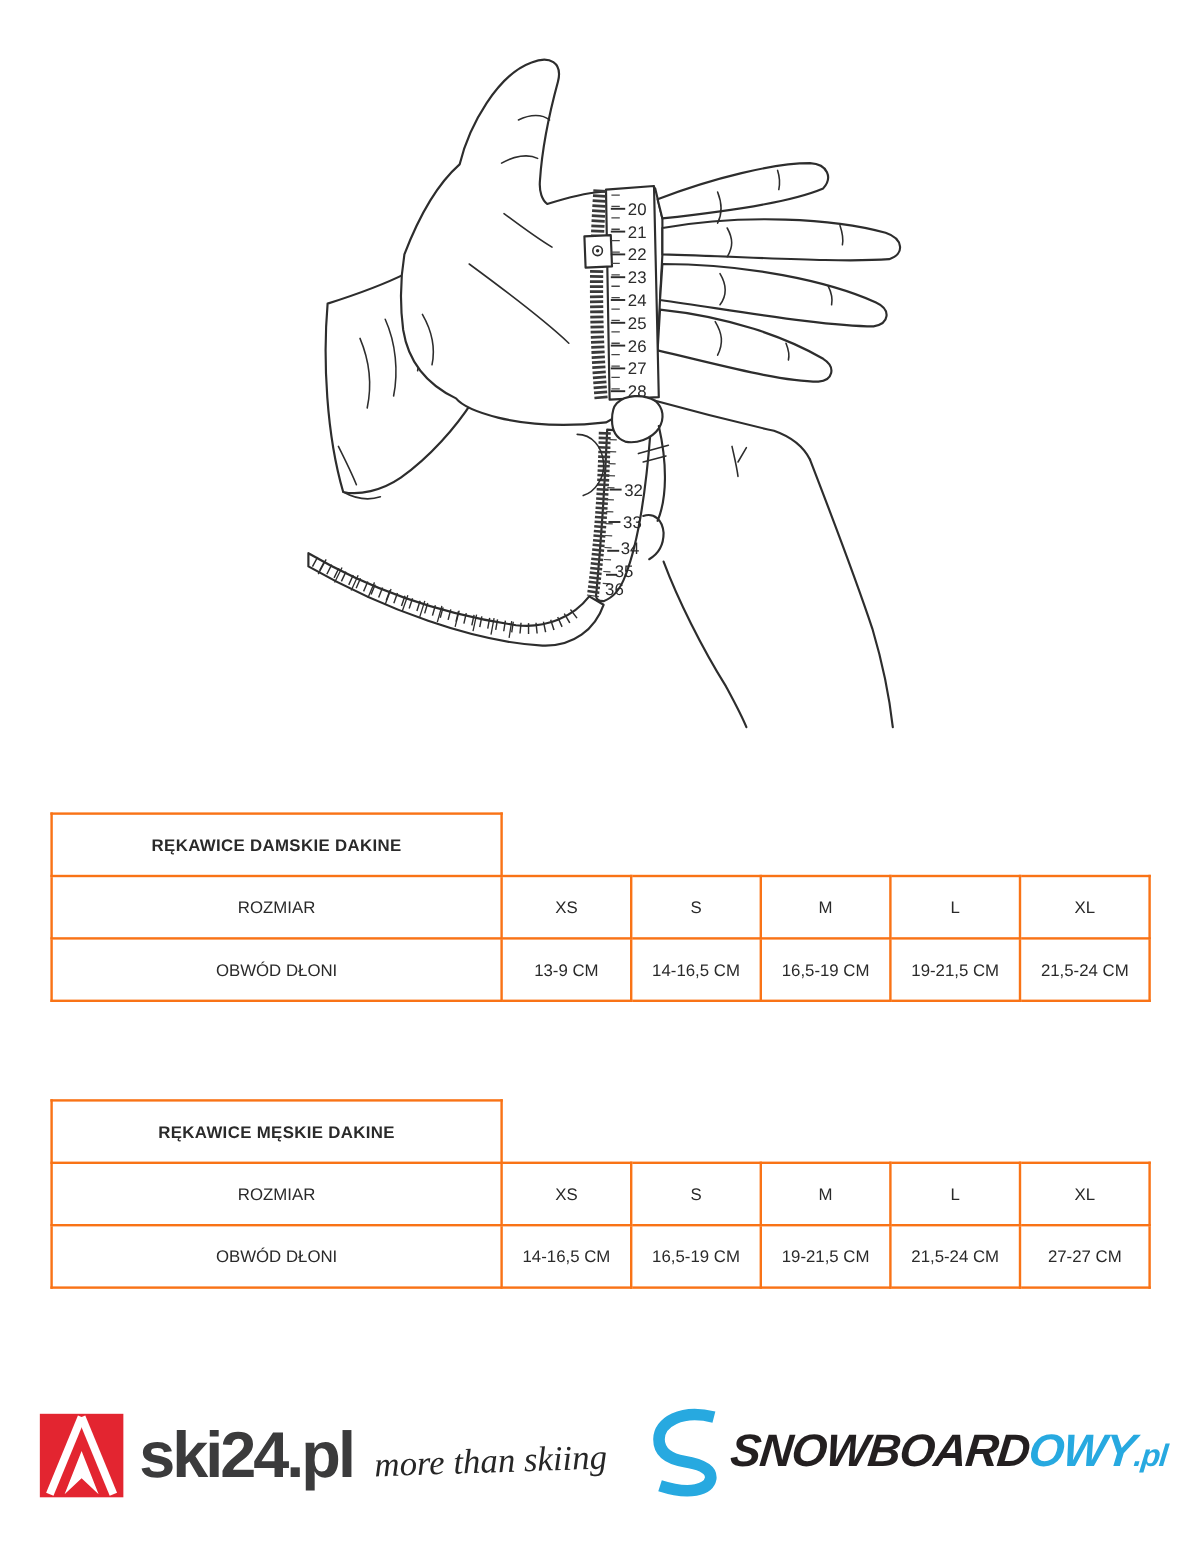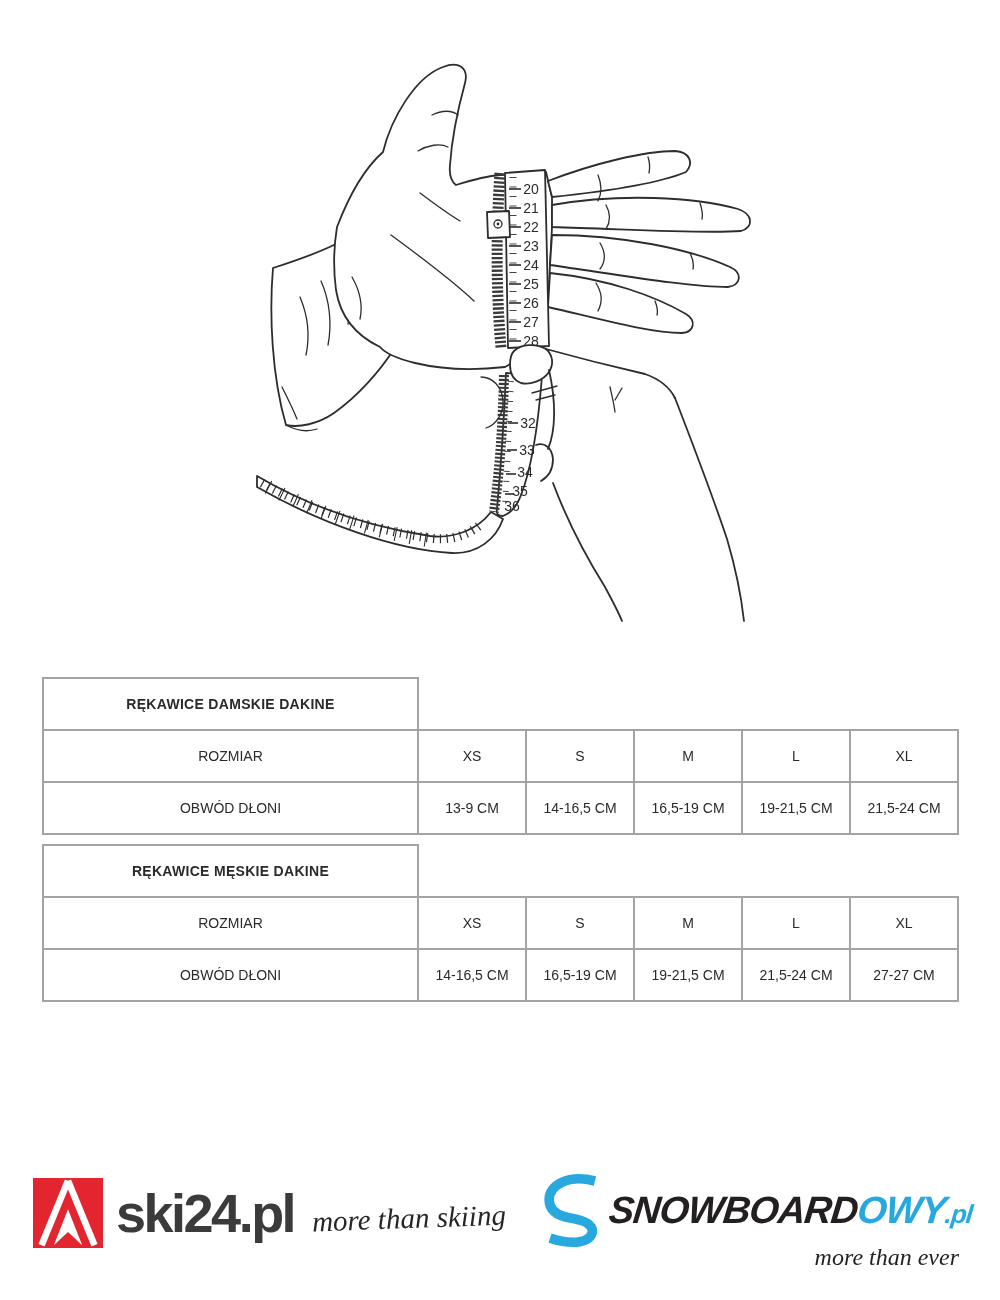--- a/index.html
+++ b/index.html
@@ -1,31 +1,31 @@
 <!DOCTYPE html>
 <html><head>
 <meta charset="utf-8">
 <style>
   html,body{margin:0;padding:0;background:#fff;}
   .page{position:relative;width:1000px;height:1300px;background:#ffffff;overflow:hidden;
         font-family:"Liberation Sans",sans-serif;color:#222;}
   
-  .illu{position:absolute;left:0;top:15px;width:1000px;height:660px;}
+  .illu{position:absolute;left:0;top:0;width:1000px;height:660px;}
   .illu svg{display:block;}
   .ln{fill:none;stroke:#2d2d2d;stroke-width:1.8;stroke-linecap:round;stroke-linejoin:round;}
   .fillw{fill:#ffffff;}
   .thin{stroke-width:1.3;}
   .tapnum{font-family:"Liberation Sans",sans-serif;font-size:14px;fill:#2b2b2b;text-anchor:middle;}
   
   .size-table{position:absolute;left:42px;border-collapse:collapse;table-layout:fixed;width:915px;}
-  .size-table td{border:2px solid #a3a3a3;height:50px;text-align:center;vertical-align:middle;
+  .size-table td{border:2px solid #f97316;height:50px;text-align:center;vertical-align:middle;
                  font-size:14px;color:#2a2a2a;padding:0;background:#fff;}
   .size-table td.title{font-weight:bold;letter-spacing:.3px;}
   .size-table td.ghost{border:none;background:transparent;}
-  .t1{top:677px;} .t2{top:844px;}
+  .t1{top:677px;} .t2{top:916px;}
   
   .footer{position:absolute;left:0;top:1160px;width:1000px;height:120px;}
   .ski24{position:absolute;left:33px;top:18px;display:flex;align-items:center;}
   .ski24-word{margin-left:13px;font-weight:bold;font-size:54px;letter-spacing:-2.5px;color:#3b3b3c;}
   .ski24-tag{margin-left:18px;margin-top:10px;font-family:cursive;font-style:italic;
              font-size:29px;color:#262626;transform:rotate(-2deg);white-space:nowrap;}
   .snb{position:absolute;left:543px;top:12px;width:430px;}
   .snb-row{display:flex;align-items:center;}
   .snb-word{margin-left:10px;font-weight:bold;font-style:italic;font-size:38px;letter-spacing:-1px;
             transform:skewX(-6deg);white-space:nowrap;}
@@ -237,17 +237,16 @@
       <span class="ski24-tag">more than skiing</span>
     </div>
 
     <div class="snb">
       <div class="snb-row">
         <svg width="60" height="76" viewBox="0 0 64 80">
           <path d="M59,7 C28,-1 7,12 7,28 C7,42 19,47 31,49 C43,51 57,55 56,65 C54,76 36,81 8,72" fill="none" stroke="#27a9e0" stroke-width="11"></path>
         </svg>
         <span class="snb-word"><span class="snb-black">SNOWBOARD</span><span class="snb-blue">OWY</span><span class="snb-pl">.pl</span></span>
       </div>
-      <div class="snb-tag">more than ever</div>
     </div>
 
   </div>
 </div>
 
 </body></html>

